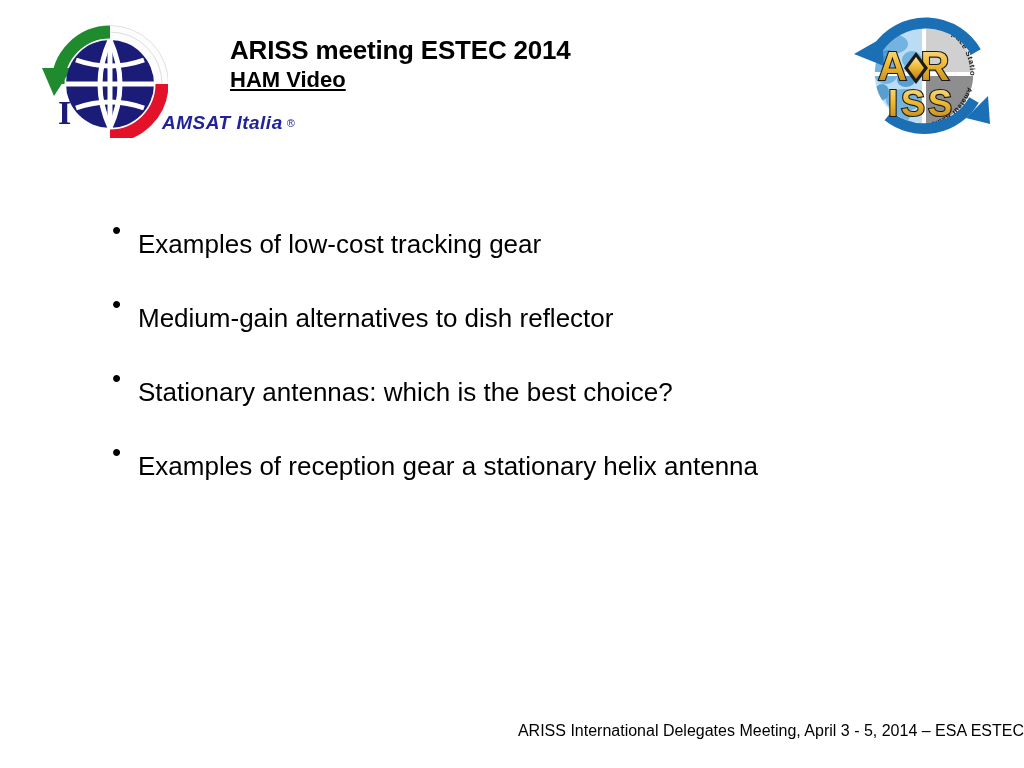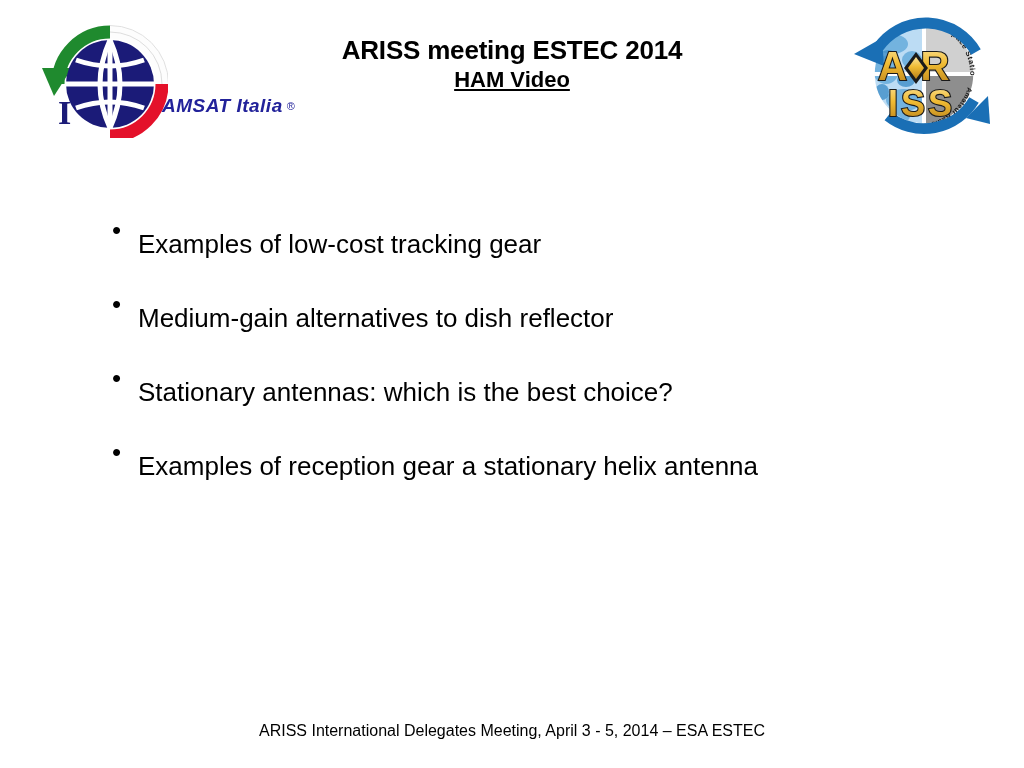--- a/index.html
+++ b/index.html
@@ -24,21 +24,20 @@
     height: 768px;
     background: #ffffff;
   }
 
   
   .title-block {
     position: absolute;
     left: 230px;
     top: 34px;
     width: 564px;
-    text-align: center;
   }
   .title-line-1 {
     font-size: 26px;
     font-weight: bold;
     line-height: 32px;
     letter-spacing: -0.2px;
     color: #000000;
   }
   .title-line-2 {
     font-size: 22px;
@@ -60,21 +59,21 @@
     position: absolute;
     left: 14px;
     top: 2px;
     width: 136px;
     height: 132px;
   }
   .amsat-mark svg { display: block; }
   .amsat-wordmark {
     position: absolute;
     left: 144px;
-    top: 91px;
+    top: 108px;
     font-size: 19px;
     font-weight: bold;
     font-style: italic;
     color: #22229a;
     letter-spacing: 0.5px;
     white-space: nowrap;
   }
   .amsat-reg {
     font-size: 11px;
     font-style: normal;
@@ -122,21 +121,21 @@
     white-space: nowrap;
     margin-top: 14px;
   }
 
   
   .footer {
     position: absolute;
     left: 0;
     top: 720px;
     width: 1024px;
-    text-align: center;
+    text-align: right;
     font-size: 16px;
     line-height: 22px;
     color: #000000;
   }
 </style>
 </head>
 <body>
 
 <div class="slide">
 

